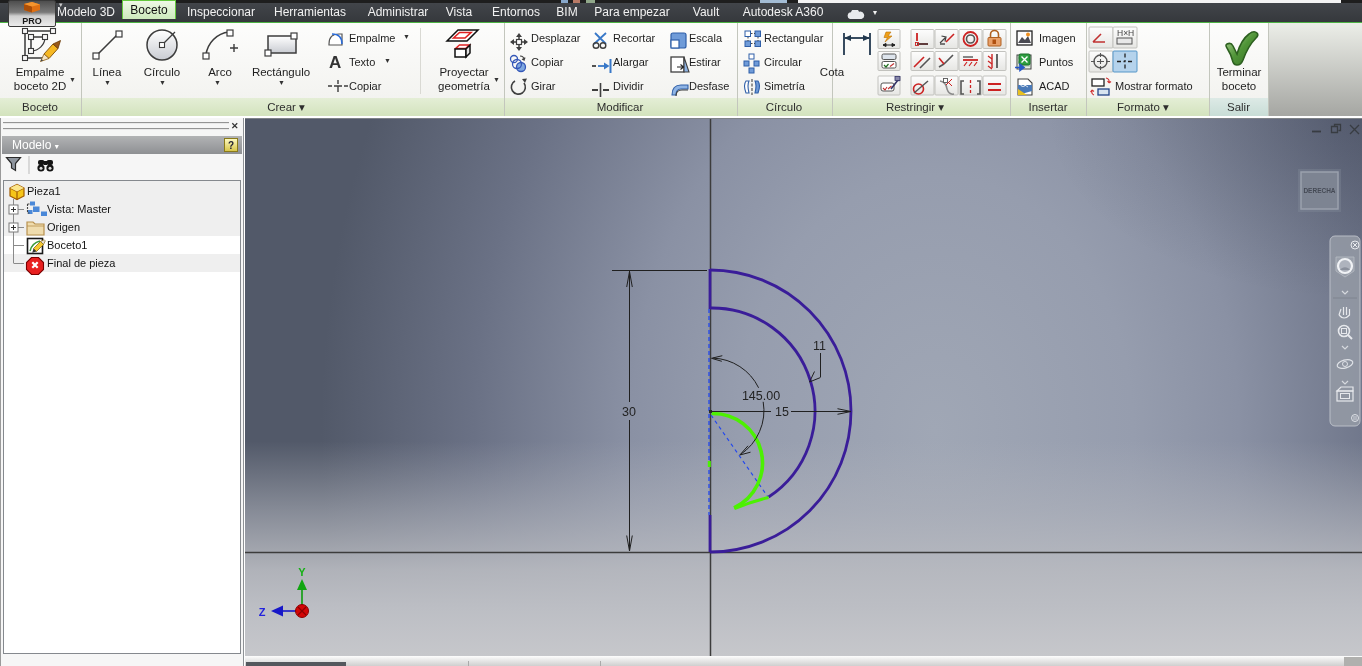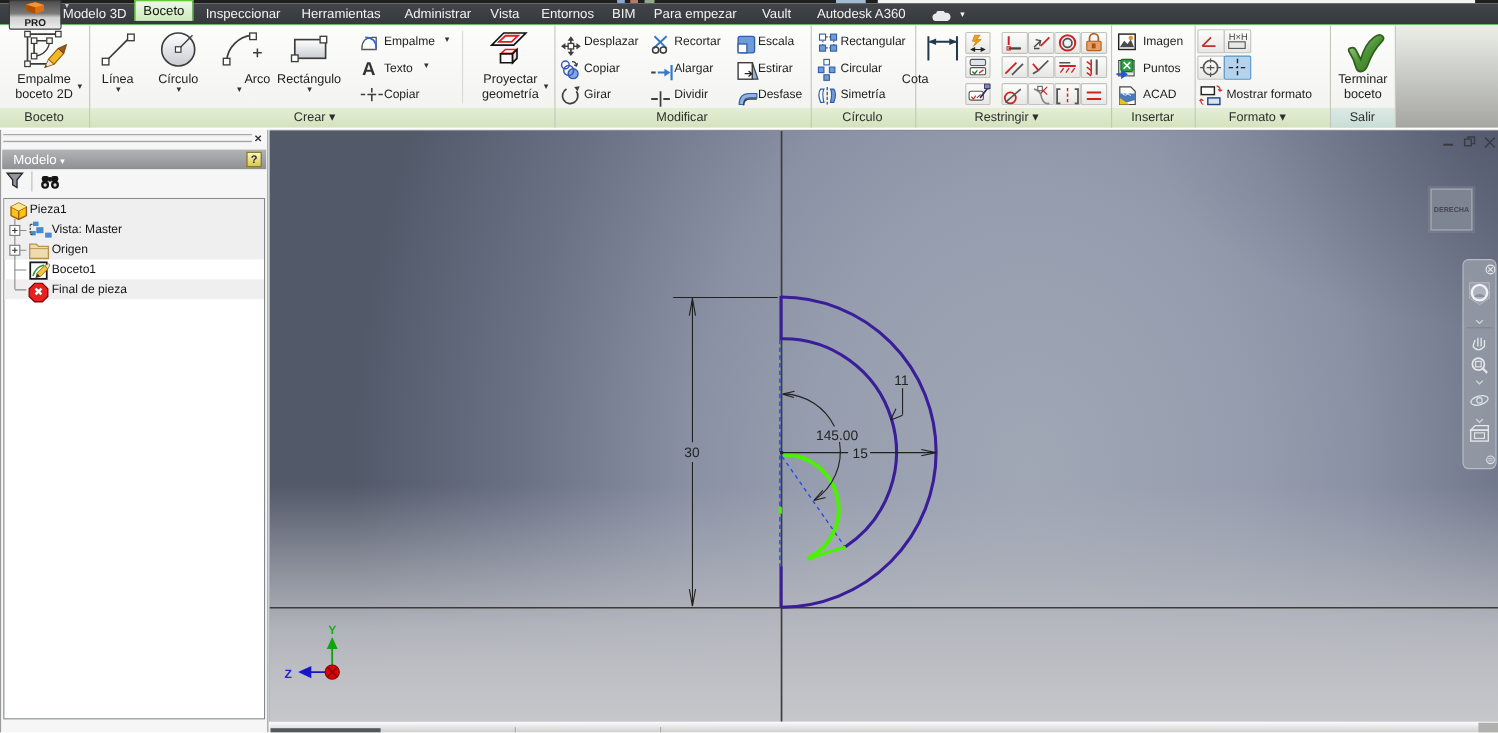--- a/index.html
+++ b/index.html
@@ -105,21 +105,21 @@
 
 <div id="rbtns">
 
 <div class="bigl" style="left:8px;top:66px;width:64px">Empalme</div>
 <div class="bigl" style="left:8px;top:80px;width:64px">boceto 2D</div>
 <div class="abs" style="left:69px;top:76px;font-size:7px;color:#333">▼</div>
 <div class="bigl" style="left:83px;top:66px;width:48px">Línea</div>
 <div class="abs" style="left:104px;top:79px;font-size:7px;color:#333">▼</div>
 <div class="bigl" style="left:138px;top:66px;width:48px">Círculo</div>
 <div class="abs" style="left:159px;top:79px;font-size:7px;color:#333">▼</div>
-<div class="bigl" style="left:210px;top:66px;width:48px">Arco</div>
+<div class="bigl" style="left:196px;top:66px;width:48px">Arco</div>
 <div class="abs" style="left:214px;top:79px;font-size:7px;color:#333">▼</div>
 <div class="bigl" style="left:249px;top:66px;width:64px">Rectángulo</div>
 <div class="abs" style="left:278px;top:79px;font-size:7px;color:#333">▼</div>
 <div class="bigl" style="left:432px;top:66px;width:64px">Proyectar</div>
 <div class="bigl" style="left:432px;top:80px;width:64px">geometría</div>
 <div class="abs" style="left:493px;top:76px;font-size:7px;color:#333">▼</div>
 <div class="bigl" style="left:812px;top:66px;width:40px">Cota</div>
 <div class="bigl" style="left:1207px;top:66px;width:64px">Terminar</div>
 <div class="bigl" style="left:1207px;top:80px;width:64px">boceto</div>
 

